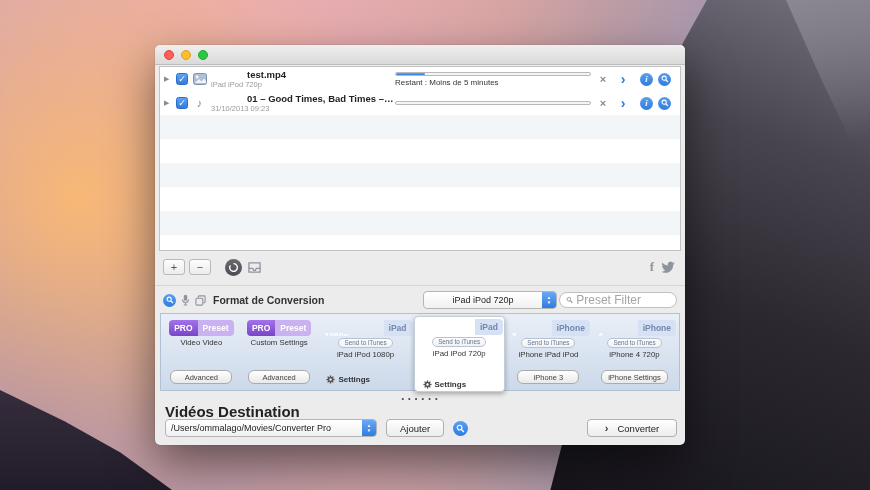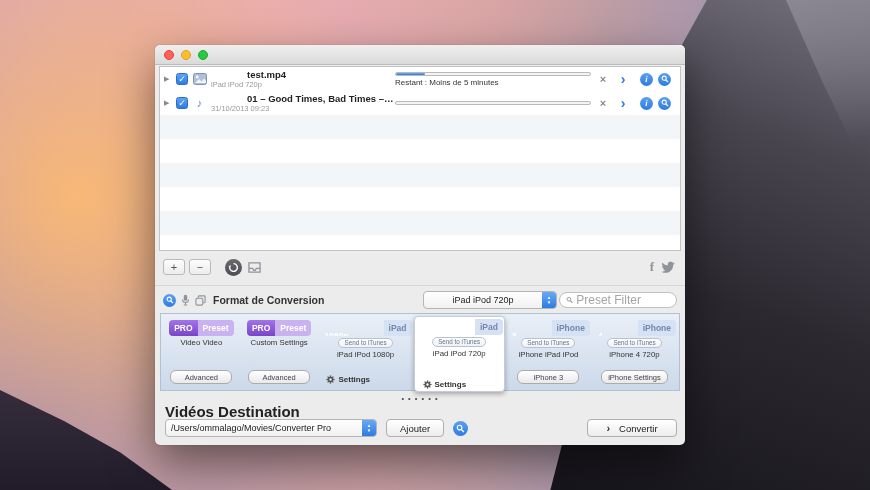--- a/index.html
+++ b/index.html
@@ -440,18 +440,18 @@
       <span class="ajouter-btn">Ajouter</span>
       <span class="blue-disc search-disc">
         <svg width="9" height="9" viewBox="0 0 10 10">
             <circle cx="4" cy="4" r="2.6" fill="none" stroke="#fff" stroke-width="1.3"></circle>
             <line x1="6" y1="6" x2="8.8" y2="8.8" stroke="#fff" stroke-width="1.5"></line>
           </svg>
       </span>
       <span class="spacer"></span>
       <span class="convert-btn">
         <span class="convert-chevron">›</span>
-        <span>Convertir</span>
+        <span>Converter</span>
       </span>
     </div>
 
   </div>
 </div>
 
 </body></html>

